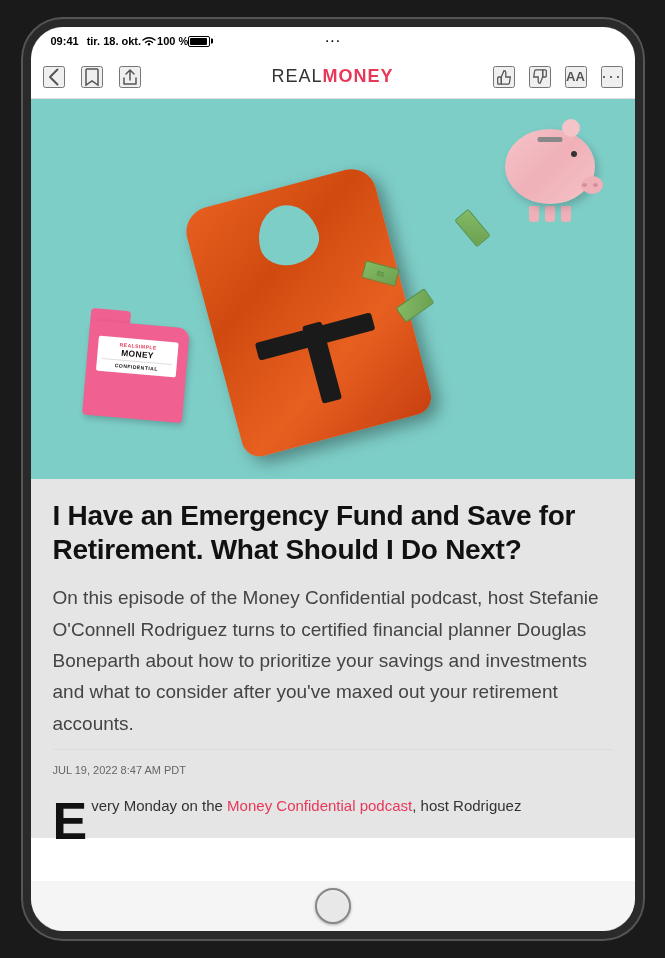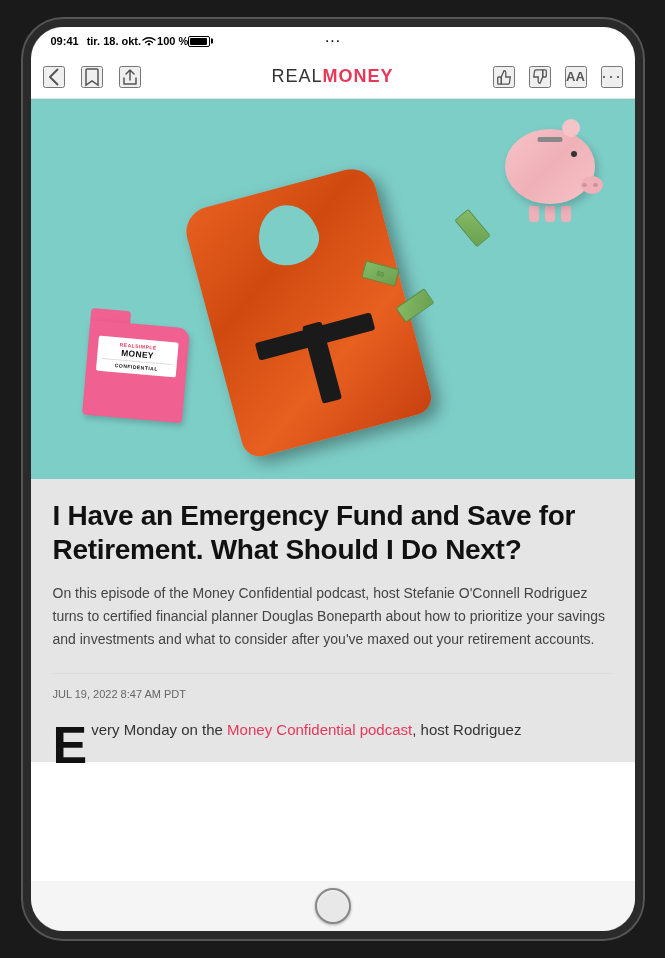--- a/index.html
+++ b/index.html
@@ -344,24 +344,24 @@
     .article-title {
       font-size: 28px;
       font-weight: 800;
       color: #111;
       line-height: 1.2;
       margin-bottom: 16px;
       letter-spacing: -0.3px;
     }
 
     .article-description {
-      font-size: 14px;
+      font-size: 19px;
       color: #444;
       line-height: 1.65;
-      margin-bottom: 22px;
+      margin-bottom: 10px;
     }
 
     .article-divider {
       height: 1px;
       background: #ddd;
       margin-bottom: 14px;
     }
 
     .article-meta {
       margin-bottom: 18px;

